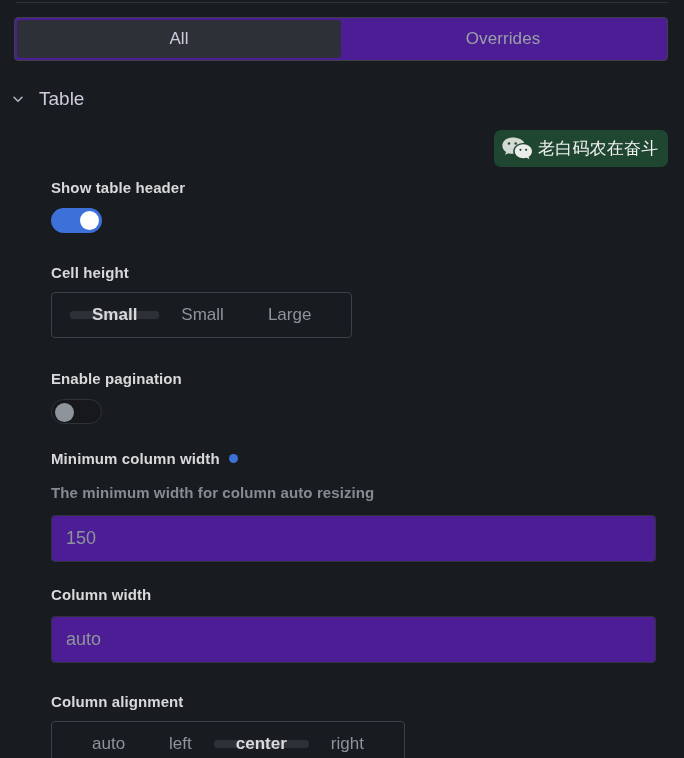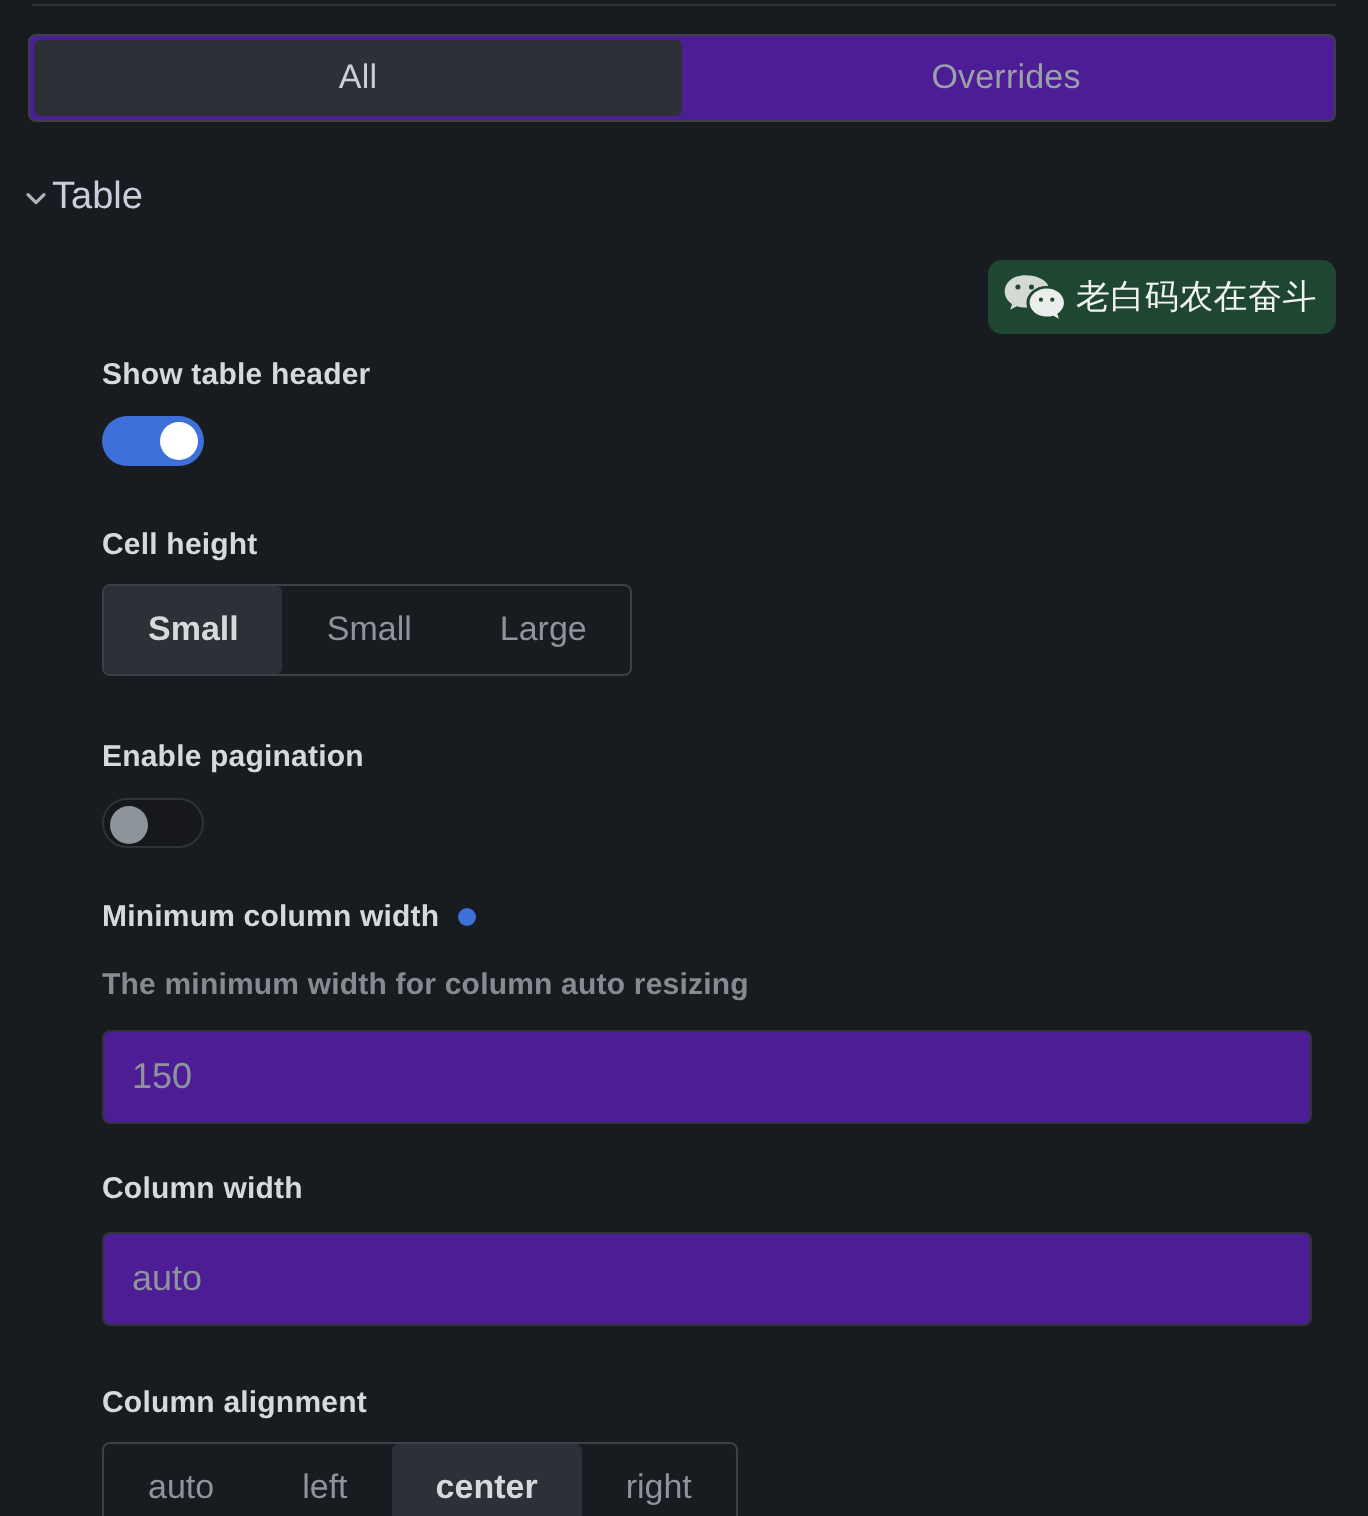--- a/index.html
+++ b/index.html
@@ -60,20 +60,21 @@
     color: #ccccdc;
   }
 
   
   .section-header {
     position: absolute;
     left: 10px;
     top: 88px;
     display: flex;
     align-items: center;
+    gap: 13px;
     cursor: pointer;
     user-select: none;
     text-align: right;
   }
   .chevron {
     width: 16px;
     height: 16px;
     display: block;
     color: #b0b6bd;
   }
@@ -133,21 +134,21 @@
     background: #ffffff;
   }
   .switch.on .knob { right: 3px; background:#ffffff; }
   .switch.off .knob { left: 3px; background: #8e949c; }
 
   
   .radio-group {
     display: inline-flex;
     border: 1px solid #3b4147;
     border-radius: 4px;
-    padding: 0;
+    padding: 18px;
     background: #181b1f;
     align-items: stretch;
     height: 46px;
   }
   .radio-opt {
     display: flex;
     align-items: center;
     justify-content: center;
     font-size: 17px;
     color: #8e949c;

